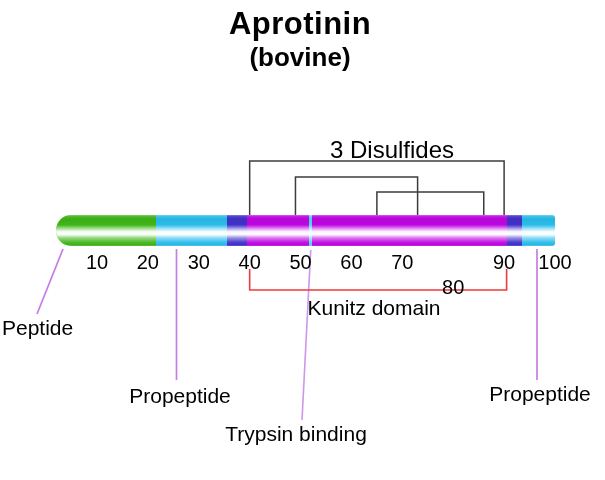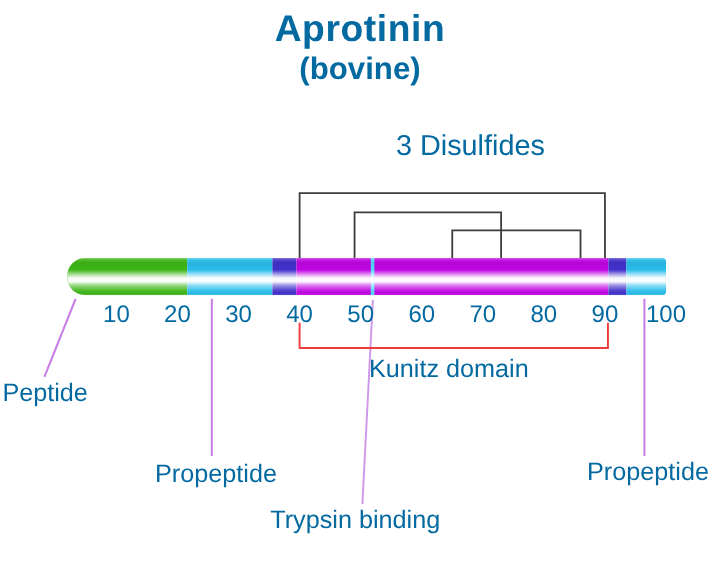--- a/index.html
+++ b/index.html
@@ -1,25 +1,25 @@
 <!DOCTYPE html>
 <html><head>
 <meta charset="utf-8">
 <style>
   html,body{margin:0;padding:0;background:#ffffff;}
   .canvas{
     position:relative;width:605px;height:480px;background:#ffffff;
-    font-family:"Liberation Sans",sans-serif;color:#0369a1;overflow:hidden;
+    font-family:"Liberation Sans",sans-serif;color:#000000;overflow:hidden;
   }
   #lines{position:absolute;left:0;top:0;}
   .main-title{position:absolute;left:0;top:6px;width:600px;text-align:center;}
   .main-title .name{font-size:31px;font-weight:600;line-height:36px;letter-spacing:0.5px;}
   .main-title .species{font-size:26px;font-weight:600;line-height:30px;}
   .disulfide-title{
-    position:absolute;left:392px;top:108px;transform:translateX(-50%);
+    position:absolute;left:392px;top:136px;transform:translateX(-50%);
     font-size:24px;white-space:nowrap;
   }
   #bar{
     position:absolute;left:56px;top:215px;width:499px;height:31px;
     border-radius:15px 3px 3px 15px;overflow:hidden;
   }
   .seg{position:absolute;top:0;height:100%;}
   .gloss{
     position:absolute;left:0;top:0;width:100%;height:100%;
     background:linear-gradient(180deg,
@@ -82,21 +82,21 @@
     </div>
 
   <div id="axis">
       <span class="tick" style="left: 97px;">10</span>
       <span class="tick" style="left: 147.889px;">20</span>
       <span class="tick" style="left: 198.778px; text-align: center;">30</span>
       <span class="tick" style="left: 249.667px;">40</span>
       <span class="tick" style="left: 300.556px;">50</span>
       <span class="tick" style="left: 351.444px;">60</span>
       <span class="tick" style="left: 402.333px;">70</span>
-      <span class="tick" style="left: 453.222px;">80</span>
+      <span class="tick" style="left: 453.222px; margin-top: 25px;">80</span>
       <span class="tick" style="left: 504.111px;">90</span>
       <span class="tick" style="left: 555px;">100</span>
     </div>
 
   <div class="lbl" id="kunitz-label">Kunitz domain</div>
 
   <div class="lbl" id="signal-label">
     <div>Peptide</div>
   </div>
 

